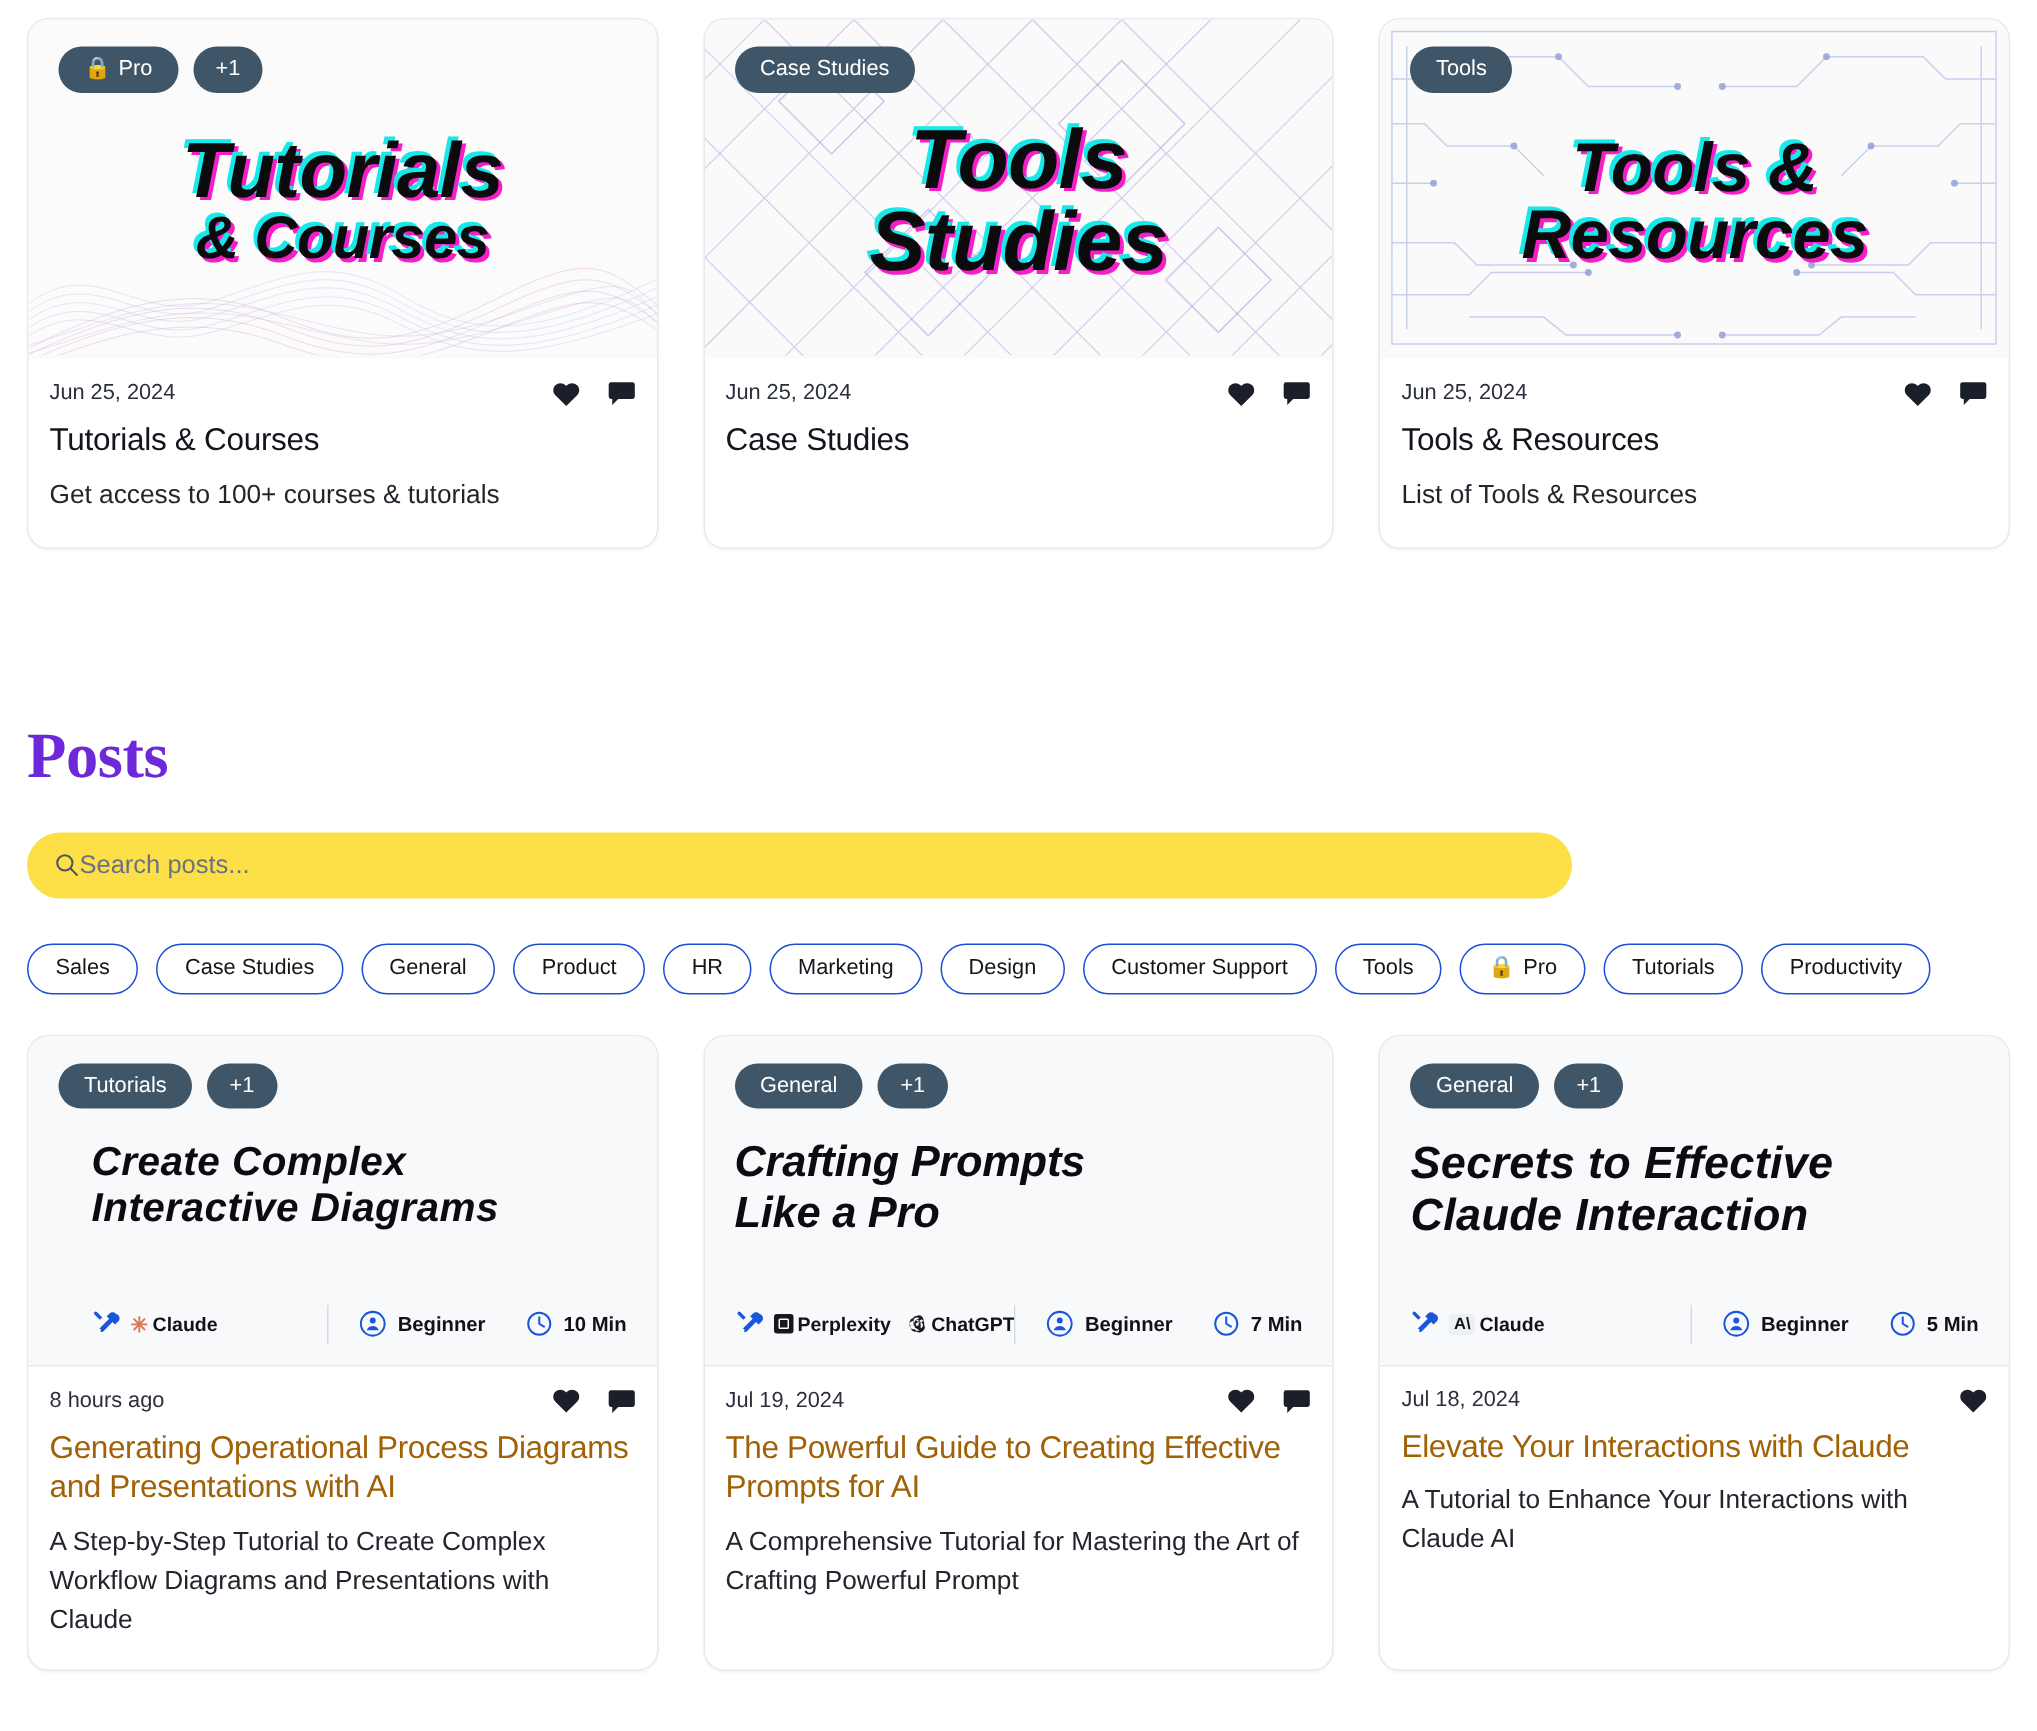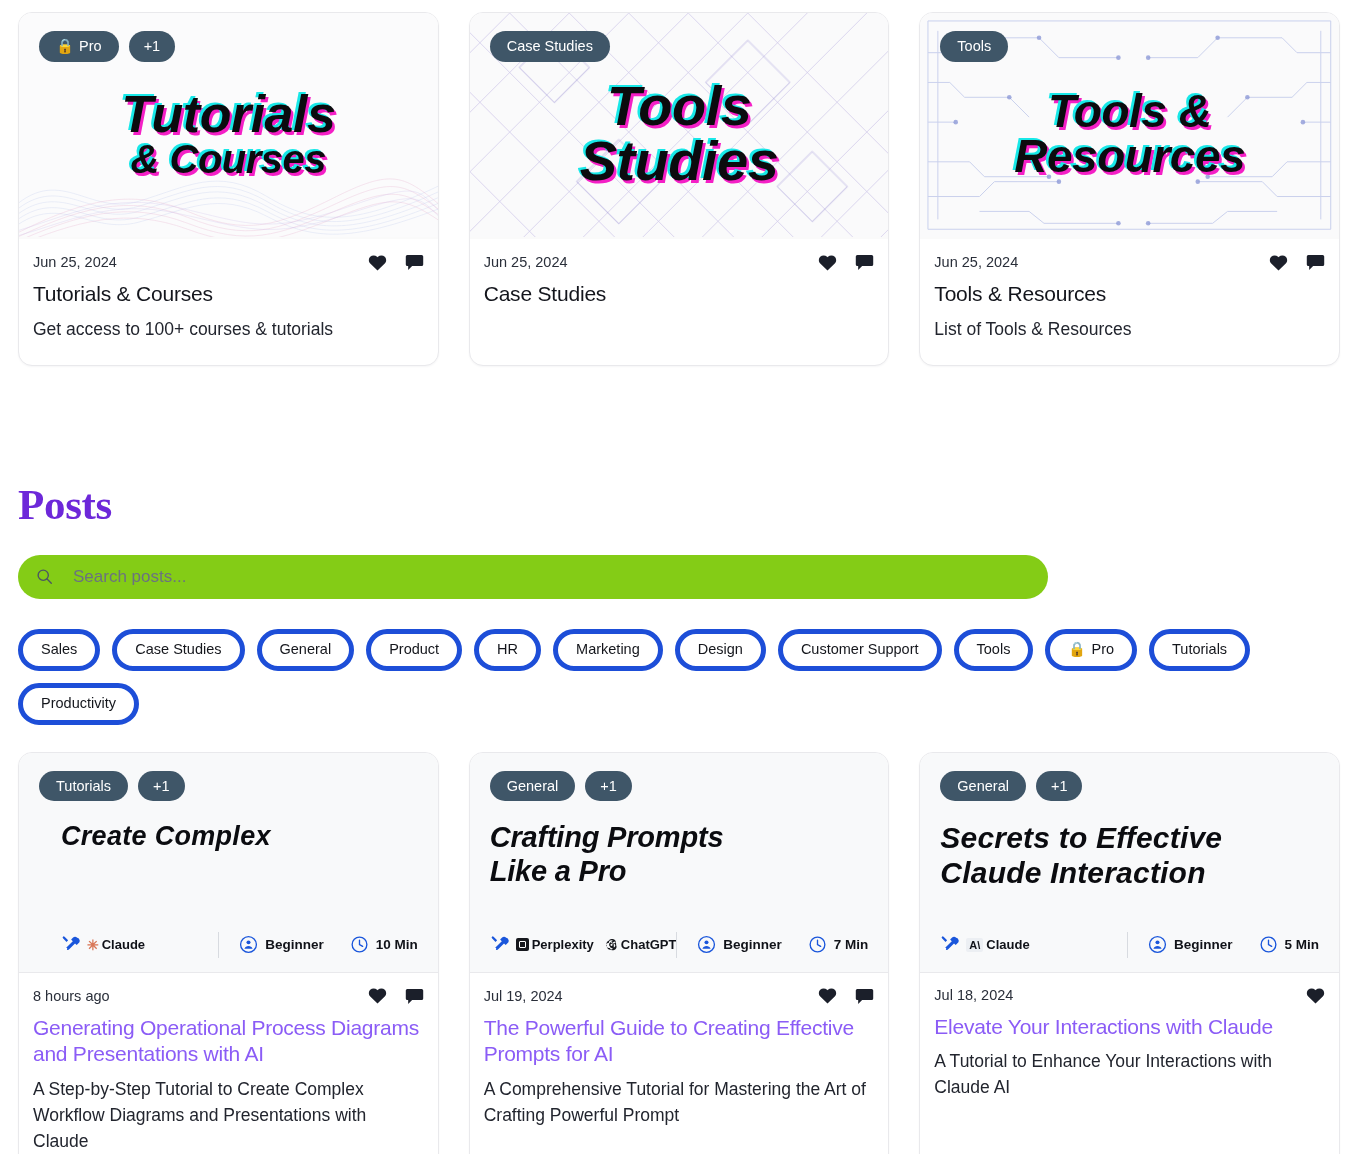--- a/index.html
+++ b/index.html
@@ -122,25 +122,25 @@
     font-family: "Liberation Serif", serif;
     font-size: 43px;
     font-weight: bold;
     color: #6d28d9;
     letter-spacing: -0.3px;
     margin-bottom: 26px;
   }
   .search-bar {
     width: 1030px;
     height: 44px;
-    background: #84cc16;
+    background: #fde047;
     border-radius: 999px;
     display: flex;
     align-items: center;
-    gap: 20px;
+    gap: 0;
     padding: 0 18px;
     margin-bottom: 30px;
   }
   .search-bar input {
     border: none;
     outline: none;
     background: transparent;
     font-size: 17px;
     color: #5a6070;
     font-family: "Liberation Sans", sans-serif;
@@ -148,21 +148,21 @@
   }
   .search-bar input::placeholder { color: #6b7280; }
 
   .chips {
     display: flex;
     gap: 12px;
     flex-wrap: wrap;
     margin-bottom: 27px;
   }
   .chip {
-    border: 5px solid #1d4ed8;
+    border: 1px solid #1d4ed8;
     border-radius: 999px;
     padding: 8px 18px;
     font-size: 14.5px;
     color: #14161c;
     background: #ffffff;
     line-height: 1.1;
     white-space: nowrap;
     cursor: pointer;
     display: inline-flex;
     align-items: center;
@@ -239,21 +239,21 @@
   .mini-box::after {
     content:"";
     position:absolute; inset: 3px;
     border: 1.5px solid #fff;
     border-radius: 1px;
   }
   .post-body { padding: 14px 14px 20px 14px; flex: 1; }
 
   .post-title {
     font-size: 21px;
-    color: #8b5cf6;
+    color: #a16207;
     font-weight: 500;
     letter-spacing: -0.25px;
     line-height: 1.28;
     margin-bottom: 9px;
   }
   .post-sub {
     font-size: 17.5px;
     color: #22252e;
     line-height: 1.48;
   }
@@ -490,20 +490,21 @@
           <div class="badge-row2">
             <span class="pill-dark">
                 <span>Tutorials</span>
               </span>
             <span class="pill-dark plus">
                 <span>+1</span>
               </span>
           </div>
           <div class="post-head-title">
             <div>Create Complex</div>
+            <div>Interactive Diagrams</div>
           </div>
           <div class="toolmeta">
             <span class="tm-left">
               <span>
                 <svg width="19" height="19" viewBox="0 0 24 24">
                     <path fill="#1a56db" d="M4.5 2.2 9 6.7l-2 2L2.5 4.2a1.2 1.2 0 0 1 2-2z"></path>
                     <path fill="#1a56db" d="M20.5 3.5a3.9 3.9 0 0 0-5.5 0l-2.2 2.2 2.1 2.1-7.4 7.4a2 2 0 1 0 2.8 2.8l7.4-7.4 2.1 2.1 2.2-2.2a3.9 3.9 0 0 0-1.5-7z"></path>
                     <circle cx="6.5" cy="17.5" r="1.4" fill="#fff"></circle>
                   </svg>
               </span>

